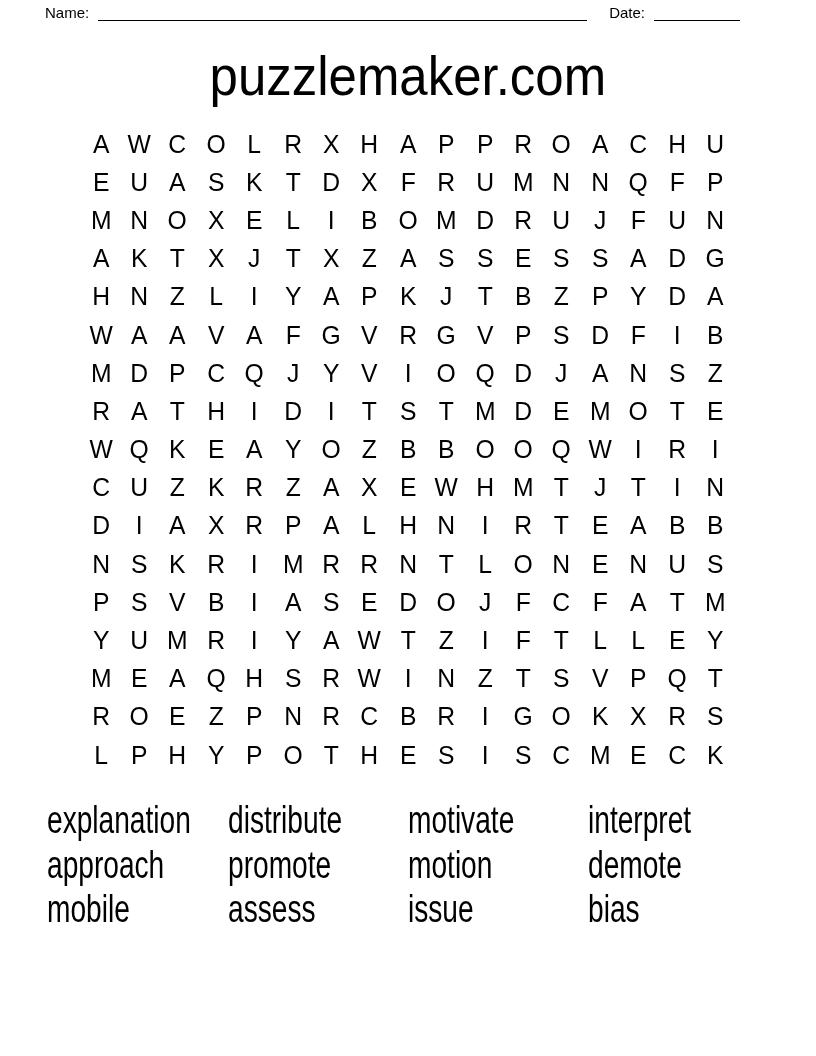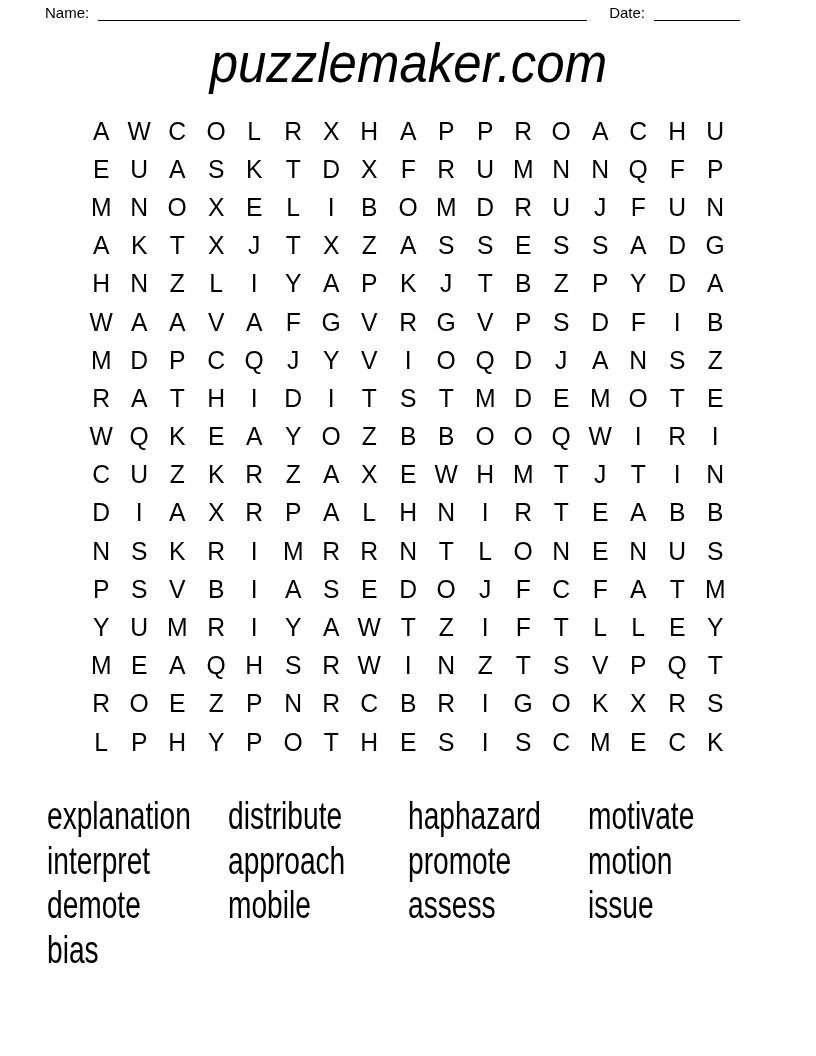--- a/index.html
+++ b/index.html
@@ -22,21 +22,21 @@
     line-height: 18px;
   }
   .blank-rule {
     border-bottom: 1.5px solid #000;
     height: 14px;
   }
   .name-rule { flex: 1; margin-left: 9px; margin-right: 22px; }
   .date-rule { width: 86px; margin-left: 9px; }
 
   
-  .title-wrap { text-align: center; margin-top: 11px; height: 58px; font-style: italic; }
+  .title-wrap { text-align: center; margin-top: 24px; height: 58px; }
   .title-text {
     display: inline-block;
     font-size: 56px;
     line-height: 58px;
     transform: scaleX(0.91);
     transform-origin: center;
     white-space: nowrap;
   }
 
   
@@ -50,21 +50,21 @@
   .cell {
     display: flex;
     align-items: center;
     justify-content: center;
     font-size: 26px;
     transform: scaleX(0.95);
   }
 
   
   .words {
-    margin: 33px 0 0 47px;
+    margin: 24px 0 0 47px;
     display: grid;
     grid-template-columns: 181px 180px 180px 190px;
     grid-auto-rows: 44.5px;
     align-items: center;
   }
   .word {
     display: inline-block;
     font-size: 38px;
     line-height: 40px;
     transform: scaleX(0.74);
@@ -376,21 +376,20 @@
       <span class="cell">C</span>
       <span class="cell">M</span>
       <span class="cell">E</span>
       <span class="cell">C</span>
       <span class="cell">K</span>
     </div>
 
   <div class="words" id="word-list">
       <div><span class="word">explanation</span></div>
       <div><span class="word">distribute</span></div>
-      <div><span class="word">haphazard</span></div>
       <div><span class="word">motivate</span></div>
       <div><span class="word">interpret</span></div>
       <div><span class="word">approach</span></div>
       <div><span class="word">promote</span></div>
       <div><span class="word">motion</span></div>
       <div><span class="word">demote</span></div>
       <div><span class="word">mobile</span></div>
       <div><span class="word">assess</span></div>
       <div><span class="word">issue</span></div>
       <div><span class="word">bias</span></div>

